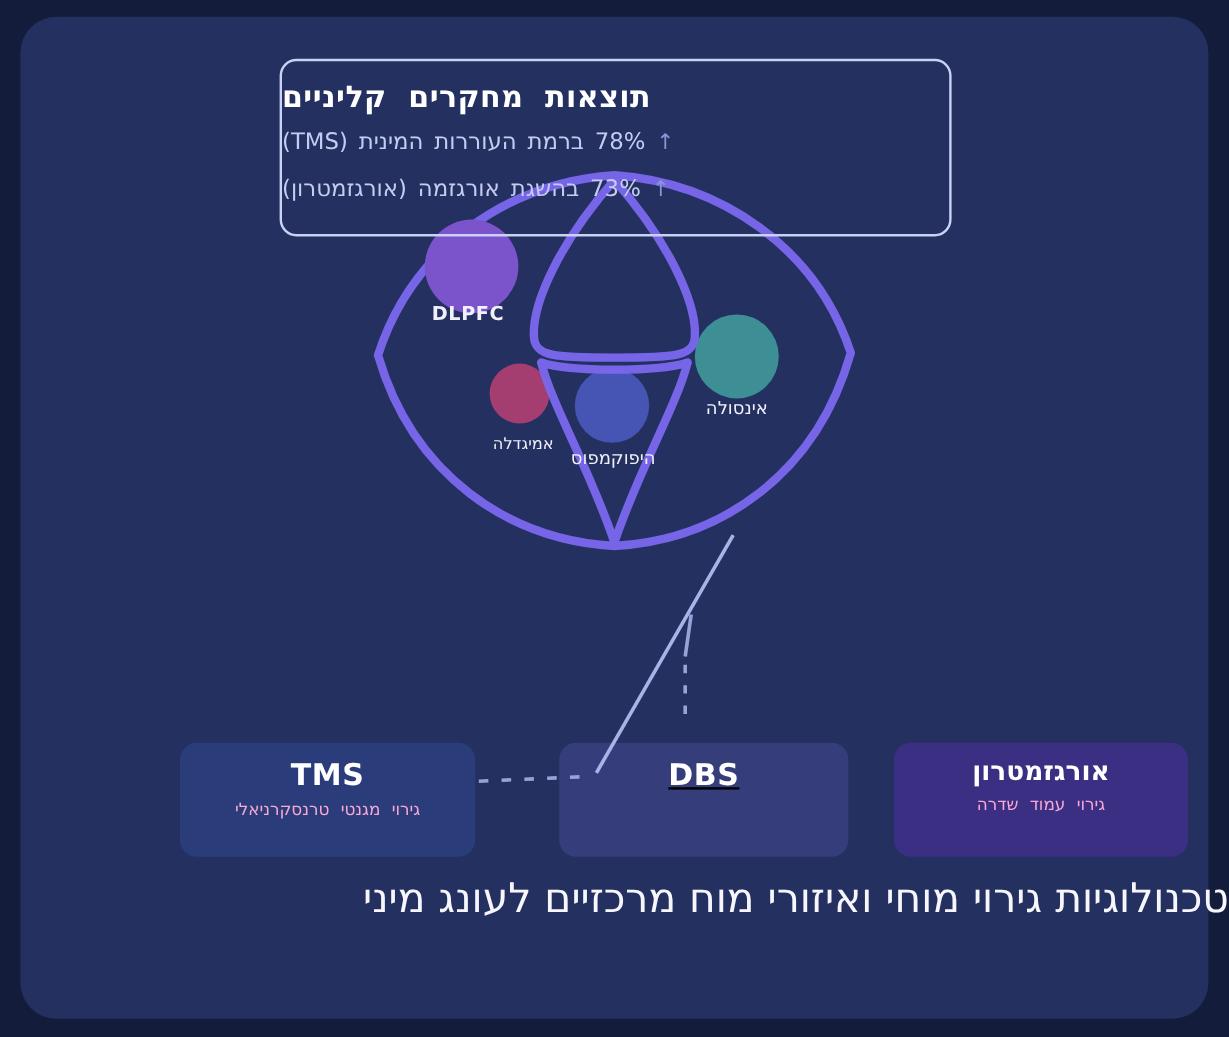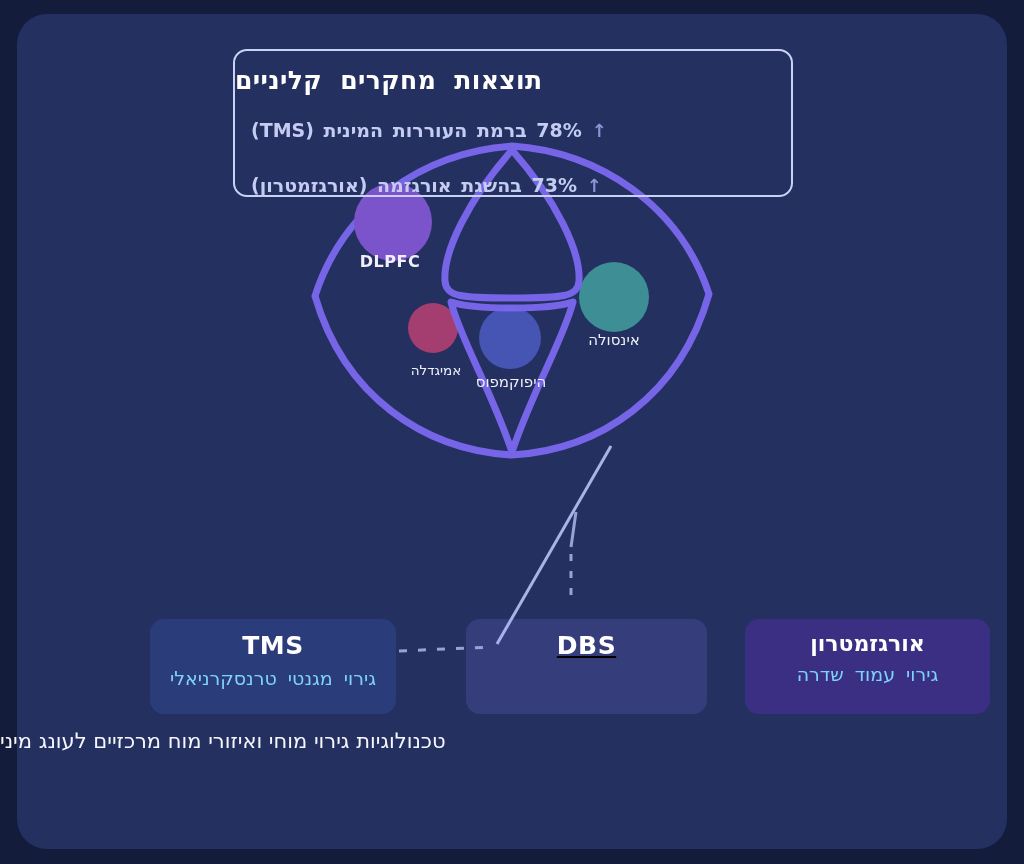--- a/index.html
+++ b/index.html
@@ -8,38 +8,38 @@
   .panel{position:absolute;left:17px;top:14px;width:990px;height:835px;
          border-radius:30px;background:#233060;z-index:1;}
   svg.layer{position:absolute;left:0;top:0;pointer-events:none;}
   #brain-layer{z-index:2;}
   #connector-layer{z-index:5;}
   .title-box{position:absolute;left:233px;top:49px;width:560px;height:148px;
          box-sizing:border-box;border:2.5px solid #c9d1f5;border-radius:14px;
          text-align:left;z-index:3;}
   .title-box h1{margin:15px 0 4px;font-size:25px;font-weight:bold;color:#ffffff;
          word-spacing:9px;letter-spacing:.4px;}
-  .stat{margin:16px;font-size:19px;color:#c4ccf2;line-height:38px;word-spacing:3px;font-weight:bold;}
+  .stat{margin:0;font-size:19px;color:#c4ccf2;line-height:38px;word-spacing:3px;}
   .stat .arrow{color:#8a95d4;font-size:18px;}
   .region-label{position:absolute;transform:translate(-50%,-50%);color:#f1f0fa;
          z-index:4;white-space:nowrap;margin-top:44px;}
   .region-label.dlpfc{left:390px;top:217px;font-size:16px;font-weight:bold;letter-spacing:.5px;}
   .region-label.insula{left:614px;top:296px;font-size:15px;}
   .region-label.amygdala{left:436px;top:326px;font-size:13.5px;}
   .region-label.hippocampus{left:511px;top:338px;font-size:15px;text-align:right;}
   .tech-box{position:absolute;top:598px;height:95px;border-radius:14px;z-index:3;
          box-sizing:border-box;text-align:center;padding-top:12px;margin-top:21px;}
   .tech-box.tms{left:150px;width:246px;}
   .tech-box.dbs{left:466px;width:241px;text-decoration:underline;}
   .tech-box.org{left:745px;width:245px;}
   .tech-title{margin:0;font-size:25px;font-weight:bold;color:#ffffff;letter-spacing:.5px;}
   .tech-box.org .tech-title{font-size:22px;letter-spacing:0;}
-  .tech-sub{margin:7px 0 0;font-size:19px;color:#7dd3fc;word-spacing:5px;}
-  .caption{position:absolute;left:0;top:729px;width:1024px;text-align:left;
-         font-size:21px;color:#f6f6fc;z-index:3;}
+  .tech-sub{margin:7px 0 0;font-size:14px;color:#f9a8d4;word-spacing:5px;}
+  .caption{position:absolute;left:0;top:729px;width:1024px;text-align:right;
+         font-size:34px;color:#f6f6fc;z-index:3;}
 </style>
 </head>
 <body>
 
 <div class="stage" style="background-color: rgb(20, 28, 59);">
 
   <div class="panel" style="background-color: rgb(35, 48, 96);"></div>
 
   <svg id="brain-layer" class="layer" width="1024" height="864" viewBox="0 0 1024 864">
     <circle cx="433" cy="328" r="25" fill="#a43e70"></circle>

